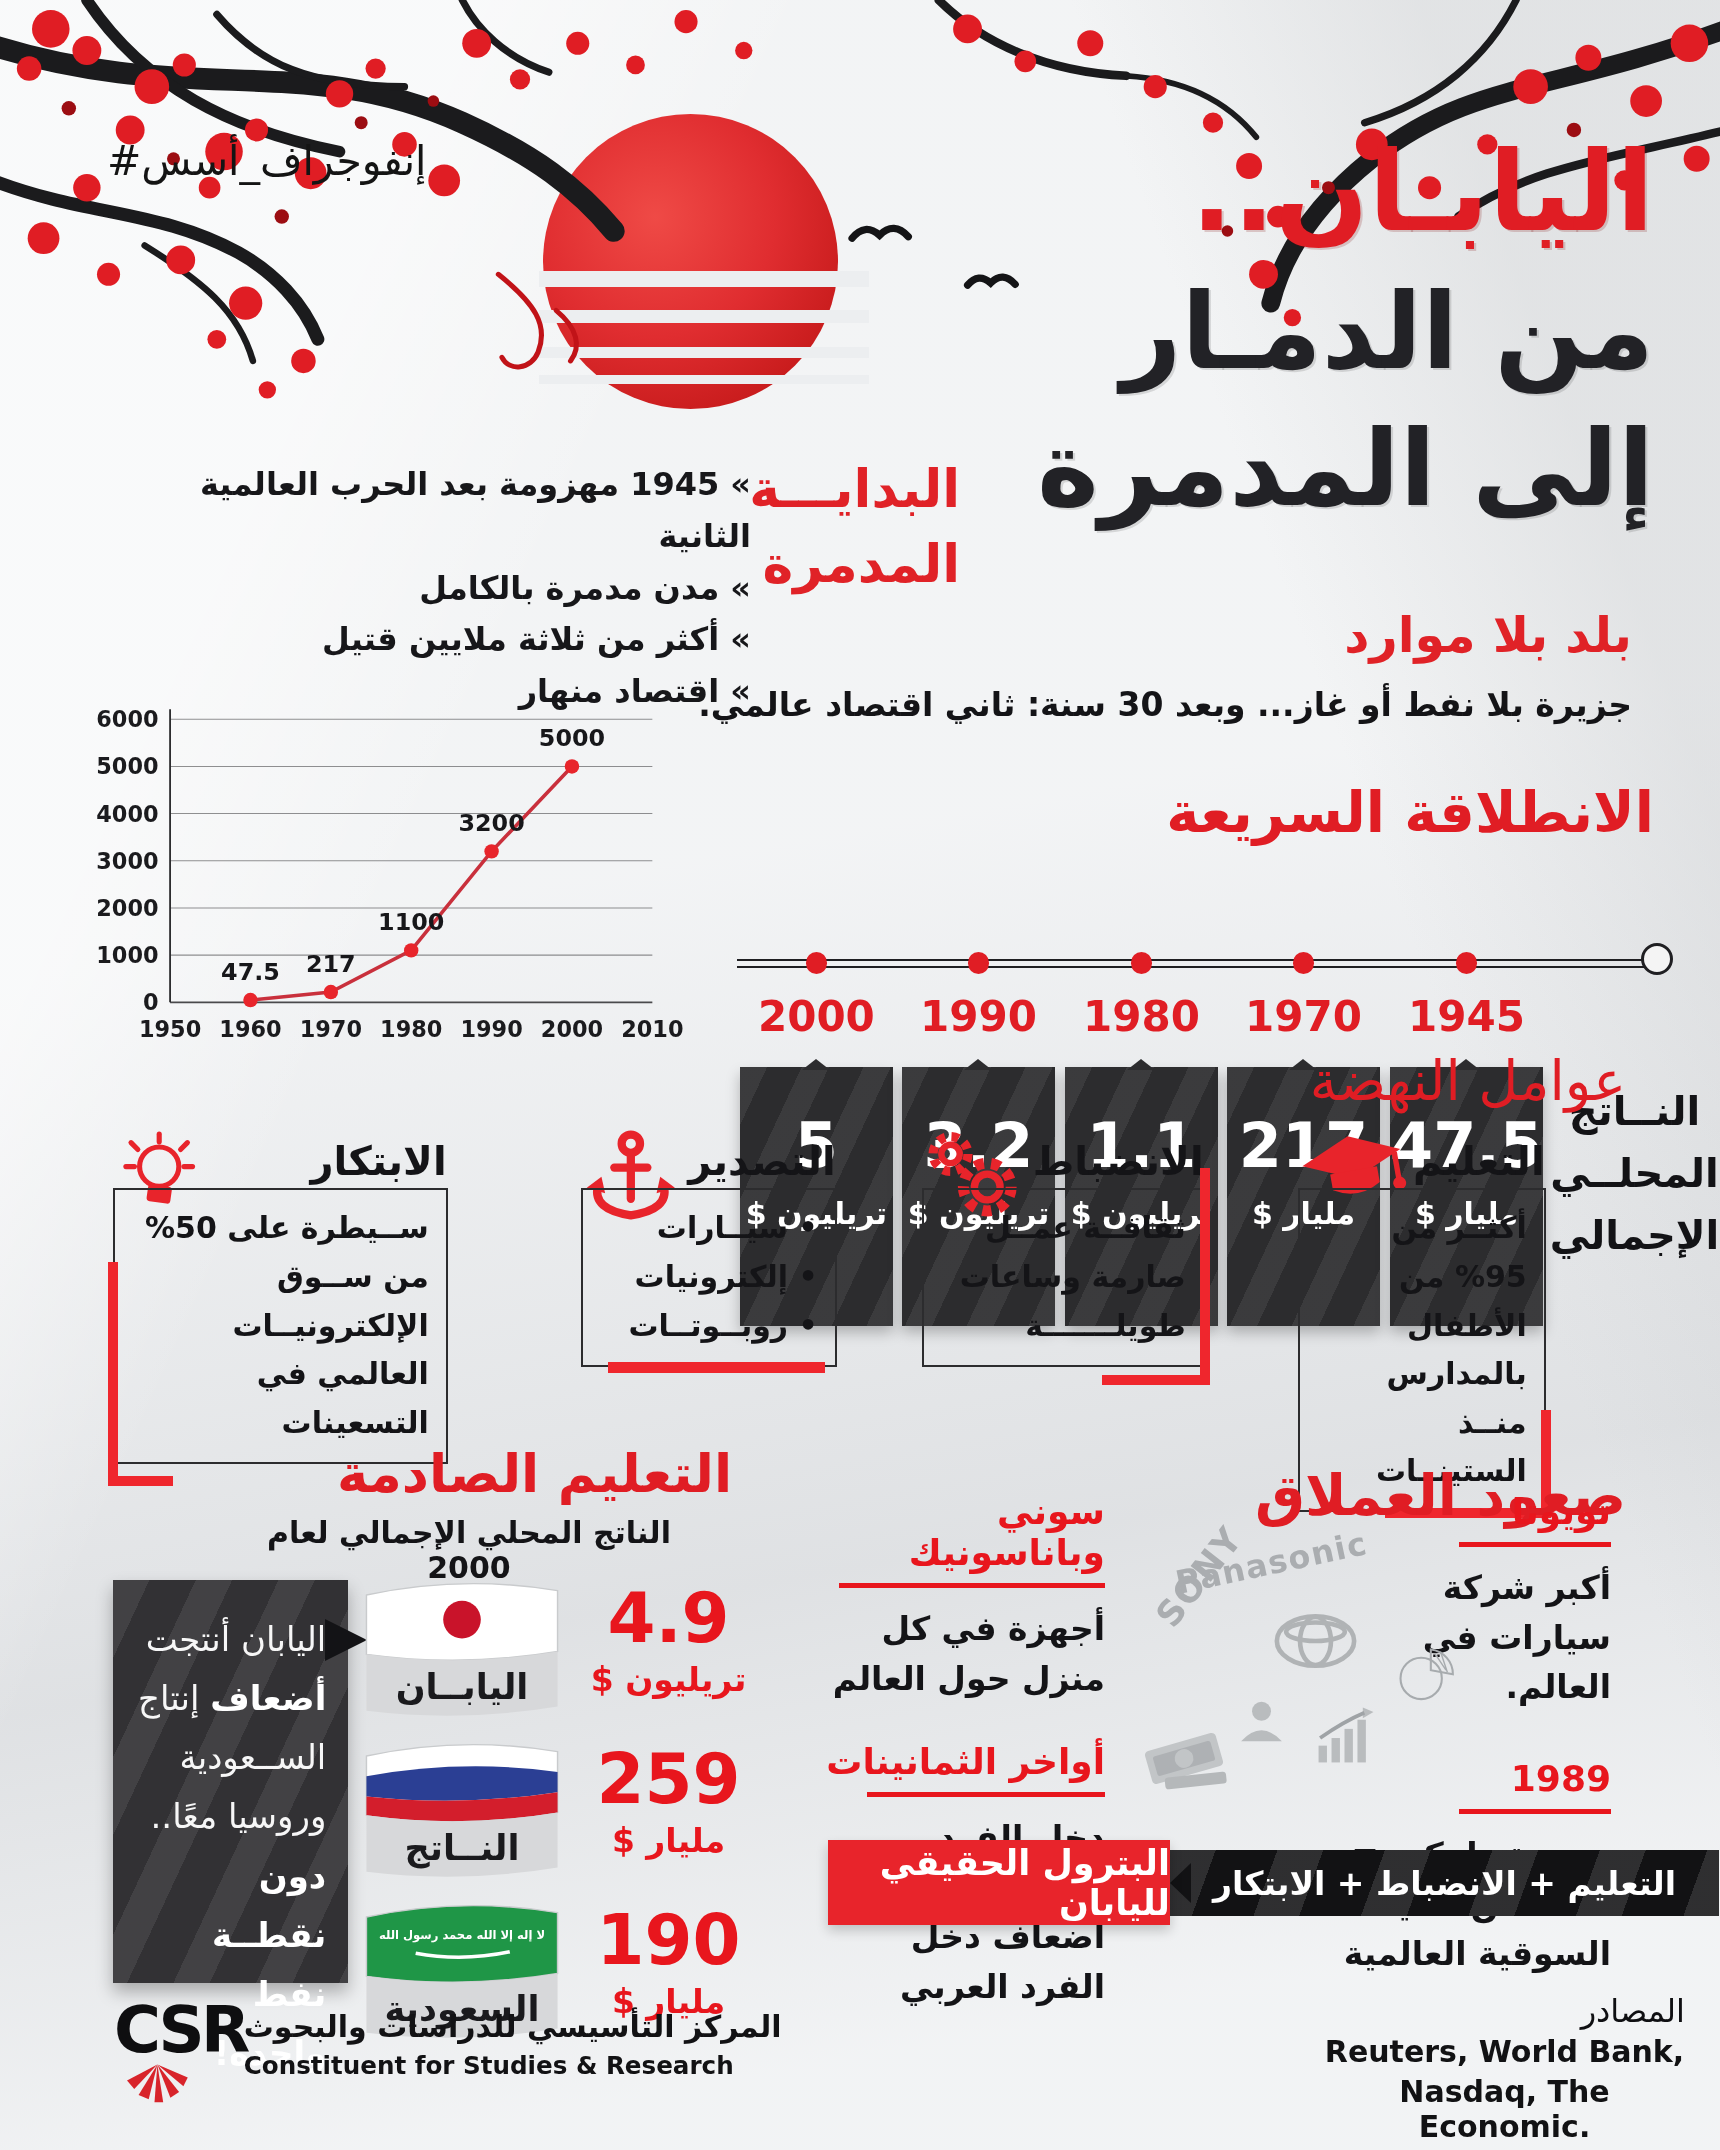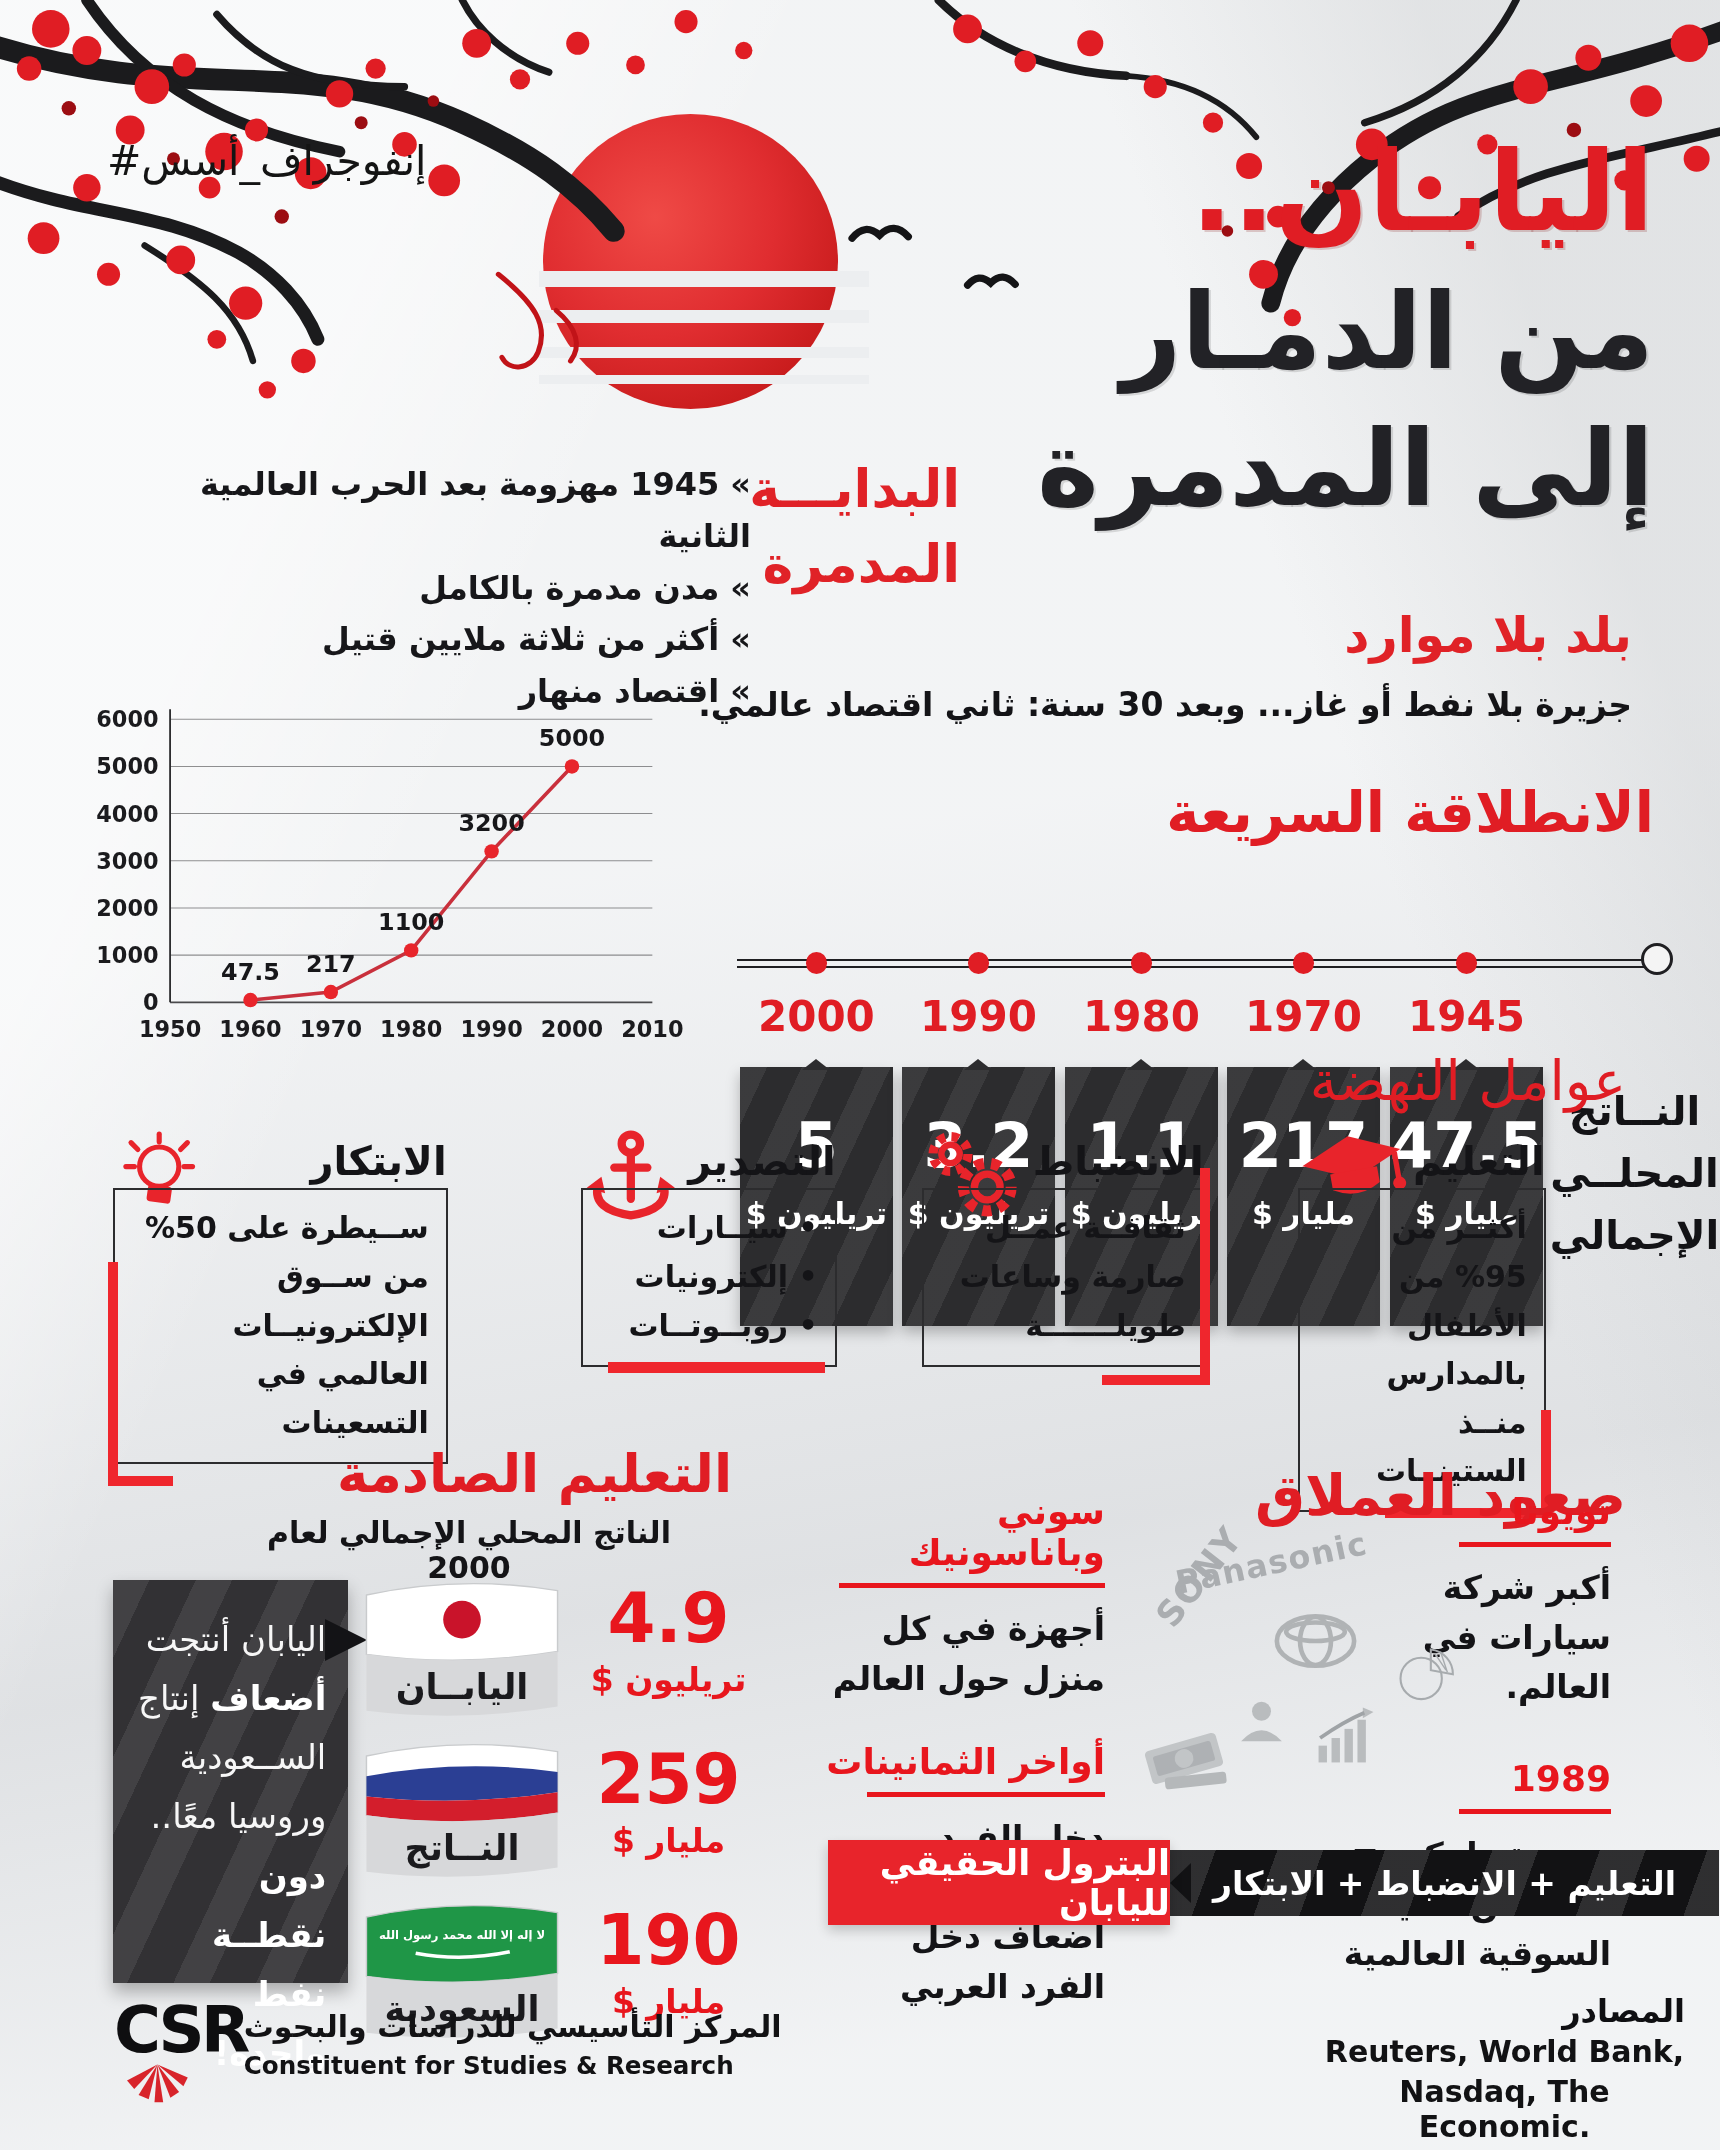--- a/index.html
+++ b/index.html
@@ -118,21 +118,21 @@
   #banner-notch{left:1150px;top:1863px;width:0;height:0;border:20px solid transparent;border-right:21.7px solid #121214;}
 
   
   #csr{left:114px;top:2002px;display:flex;align-items:flex-start;}
   #csr-mark{position:relative;width:108px;}
   #csr-word{font-size:64px;font-weight:bold;letter-spacing:-3.6px;color:#0e0e10;line-height:.9;}
   #csr-text{margin-left:21.7px;margin-top:7.2px;text-align:right;direction:rtl;}
   #csr-ar{font-size:30px;font-weight:bold;color:#121214;}
   #csr-en{font-size:24.6px;font-weight:bold;color:#121214;margin-top:7.2px;direction:ltr;text-align:left;}
   #sources{right:35px;top:1992px;width:361px;text-align:right;}
-  #sources .st{font-size:32px;font-weight:bold;color:#0f0f12;}
+  #sources .st{font-size:32px;font-weight:normal;color:#0f0f12;}
   #sources .sl{font-size:30px;font-weight:bold;color:#121214;margin-top:4.3px;text-align:center;}
 </style>
 </head>
 <body>
 
 <div id="canvas">
 
   <div id="sun">
     <div class="sun-stripe" style="top:157px;height:16px;"></div>
     <div class="sun-stripe" style="top:196px;height:13px;"></div>

